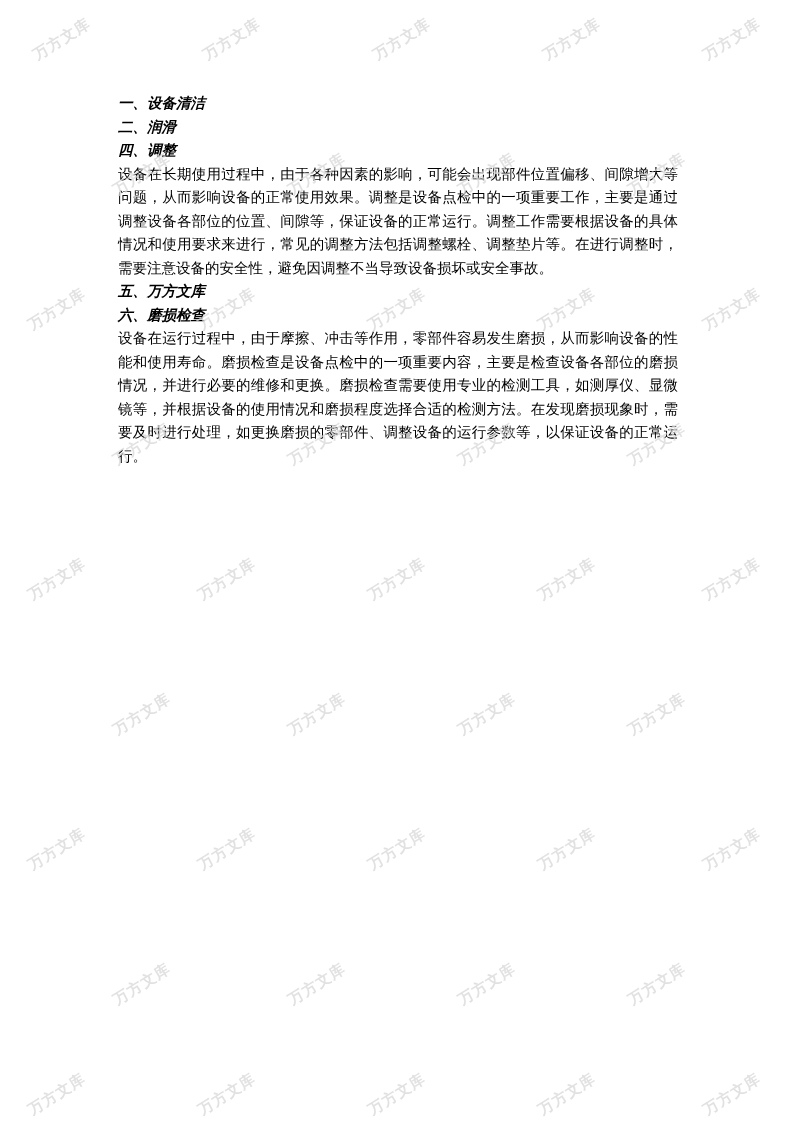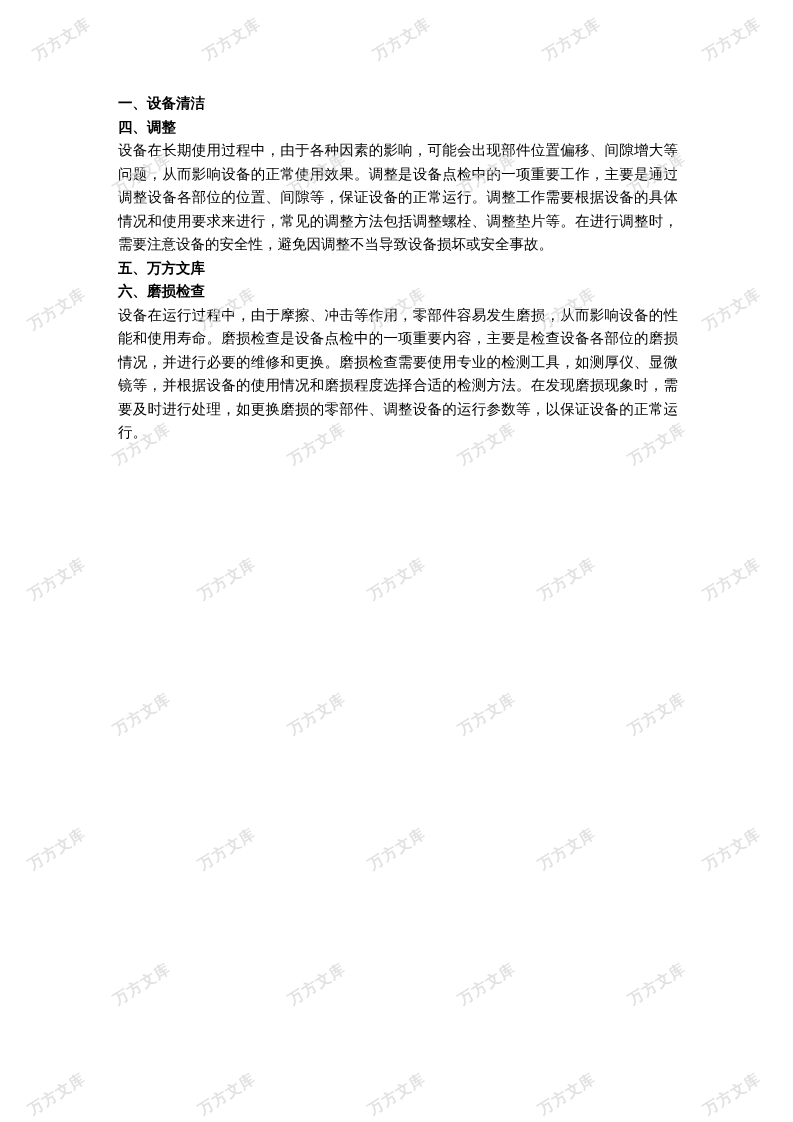--- a/index.html
+++ b/index.html
@@ -46,20 +46,21 @@
     width: 560px;
     z-index: 2;
   }
   .sec-title {
     font-size: 14.5px;
     font-weight: bold;
     line-height: 23.5px;
     color: #000000;
     margin: 0;
     text-align: left;
+    font-style: italic;
   }
   .para {
     font-size: 14.5px;
     line-height: 23.5px;
     color: #000000;
     margin: 0;
     text-align: justify;
     text-justify: inter-ideograph;
   }
 </style>
@@ -117,20 +118,21 @@
     <div class="wm" style="left:195px; top:1085px;">万方文库</div>
     <div class="wm" style="left:365px; top:1085px;">万方文库</div>
     <div class="wm" style="left:535px; top:1085px;">万方文库</div>
     <div class="wm" style="left:700px; top:1085px;">万方文库</div>
   </div>
 
   <div class="content">
 
     <h2 class="sec-title">一、设备清洁</h2>
 
+    <h2 class="sec-title">二、润滑</h2>
 
 
     <h2 class="sec-title">四、调整</h2>
     <p class="para">设备在长期使用过程中，由于各种因素的影响，可能会出现部件位置偏移、间隙增大等问题，从而影响设备的正常使用效果。调整是设备点检中的一项重要工作，主要是通过调整设备各部位的位置、间隙等，保证设备的正常运行。调整工作需要根据设备的具体情况和使用要求来进行，常见的调整方法包括调整螺栓、调整垫片等。在进行调整时，需要注意设备的安全性，避免因调整不当导致设备损坏或安全事故。</p>
 
     <h2 class="sec-title">五、万方文库</h2>
 
     <h2 class="sec-title">六、磨损检查</h2>
     <p class="para">设备在运行过程中，由于摩擦、冲击等作用，零部件容易发生磨损，从而影响设备的性能和使用寿命。磨损检查是设备点检中的一项重要内容，主要是检查设备各部位的磨损情况，并进行必要的维修和更换。磨损检查需要使用专业的检测工具，如测厚仪、显微镜等，并根据设备的使用情况和磨损程度选择合适的检测方法。在发现磨损现象时，需要及时进行处理，如更换磨损的零部件、调整设备的运行参数等，以保证设备的正常运行。</p>
 

